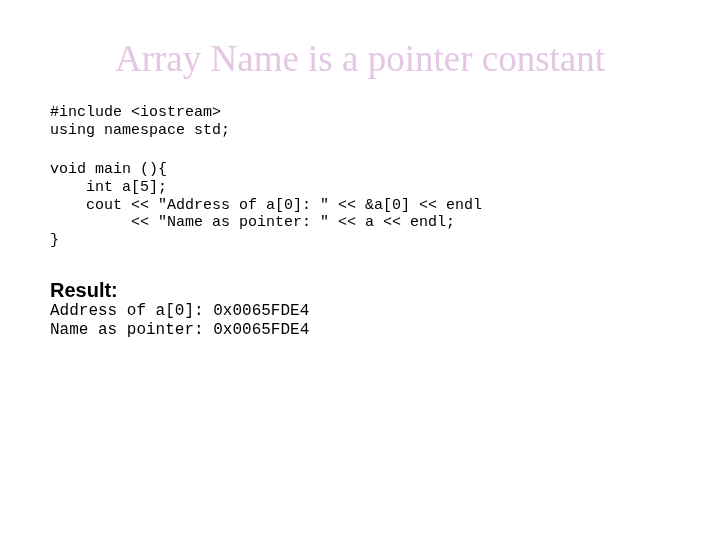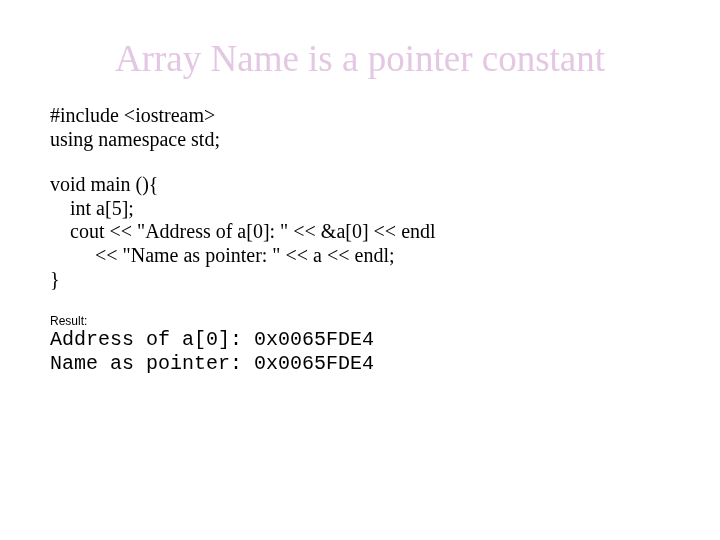--- a/index.html
+++ b/index.html
@@ -20,35 +20,35 @@
   }
   .title {
     font-size: 37px;
     font-weight: normal;
     color: #e3c7e3; 
     margin: 0 0 24px 0;
     text-align: center;
     white-space: nowrap;
   }
   .code {
-    font-family: Liberation Serif, serif;
-    font-size: 20px;
+    font-family: Liberation Mono, monospace;
+    font-size: 15px;
     line-height: 1.18;
     white-space: pre;
     color: #000000;
   }
   .result-label {
     font-family: Arial, Helvetica, sans-serif;
-    font-size: 12px;
-    font-weight: normal;
-    margin-top: 23px;
+    font-size: 20px;
+    font-weight: bold;
+    margin-top: 29px;
   }
   .result-lines {
     font-family: "Courier New", Courier, monospace;
-    font-size: 20px;
+    font-size: 16px;
     line-height: 1.18;
     white-space: pre;
     color: #000000;
   }
   .sp { display: block; height: 22px; }
 </style>
 </head>
 <body>
 
 <div class="slide">

